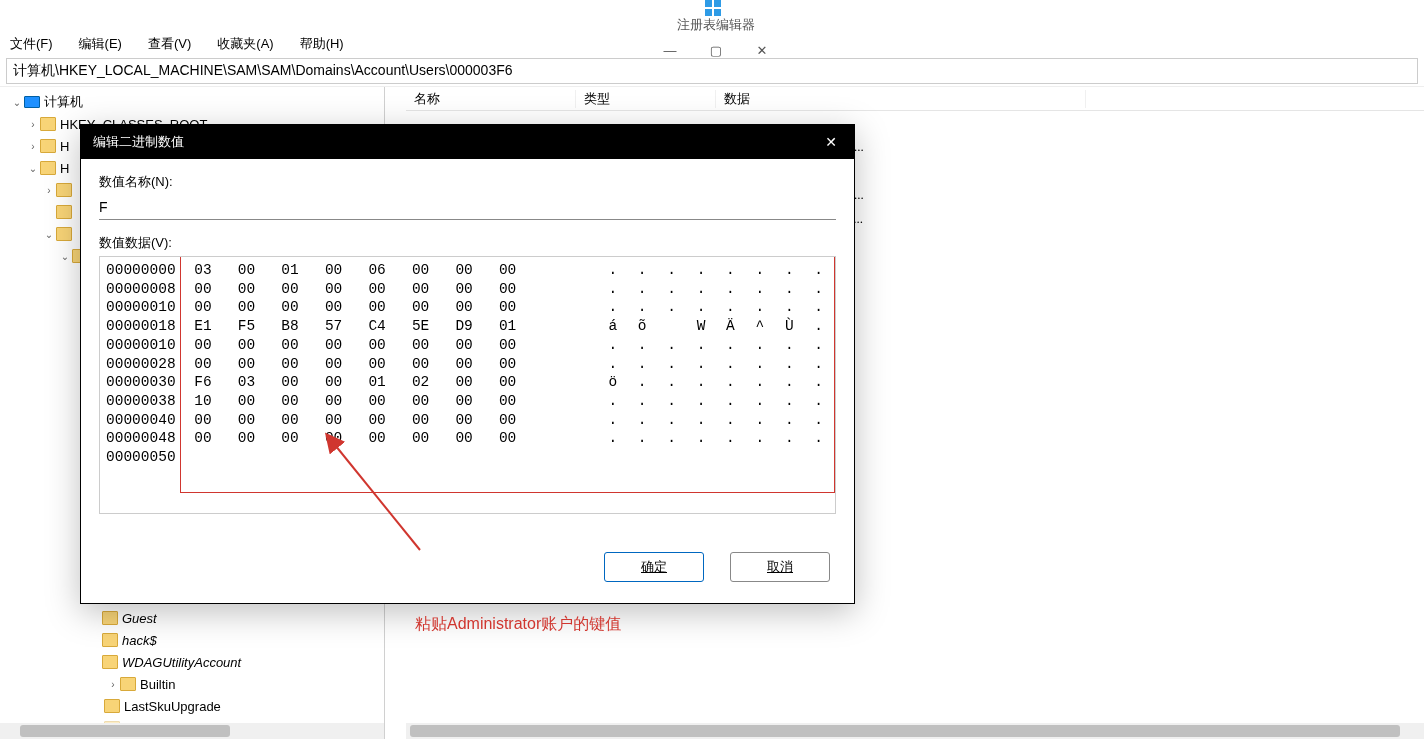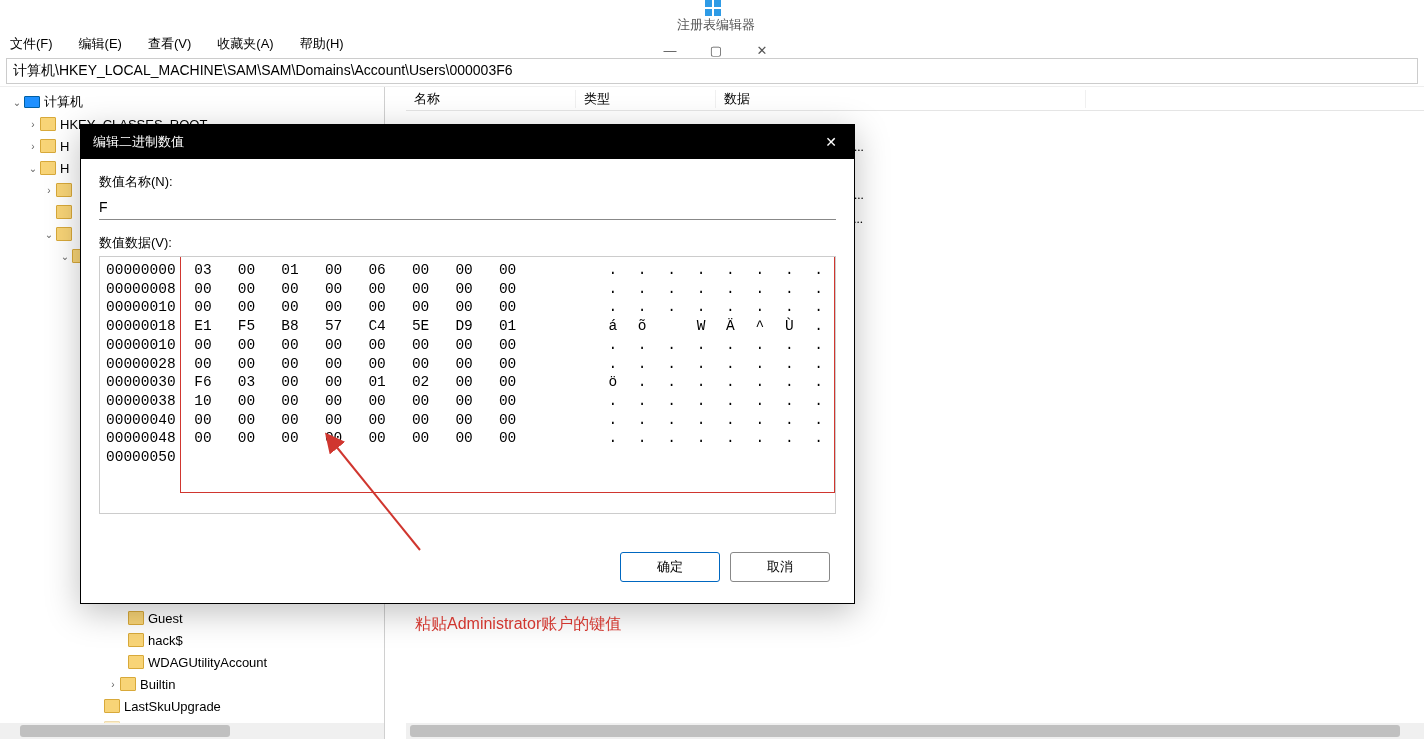--- a/index.html
+++ b/index.html
@@ -32,26 +32,26 @@
 .field-label { font-size: 13px; margin-bottom: 4px; }
 .field-input { width: 100%; border: none; border-bottom: 1px solid #888; padding: 4px 0; font-size: 14px; outline: none; margin-bottom: 14px; }
 .hexbox { border: 1px solid #d0362f; height: 238px; position: relative; font-family: "Consolas", "Courier New", monospace; font-size: 14.5px; padding: 4px 6px 4px 2px; line-height: 18.7px; overflow: hidden; }
 .hexbox.outer { border: 1px solid #ccc; padding: 0; height: 258px; }
 .hexbox .redbox { position: absolute; border: 1px solid #d0362f; top: -1px; left: 80px; right: 0; bottom: 20px; pointer-events: none; }
 .hex-row { display: flex; white-space: pre; }
 .hex-offset { width: 78px; padding-left: 4px; }
 .hex-bytes { width: 450px; }
 .hex-ascii { flex: 1; letter-spacing: 6px; }
 .cursor { display: inline-block; width: 1px; height: 15px; background: #000; vertical-align: middle; }
-.dialog-buttons { display: flex; justify-content: flex-end; gap: 10px; margin-top: 38px; padding-right: 6px; }
+.dialog-buttons { display: flex; justify-content: flex-end; gap: 26px; margin-top: 38px; padding-right: 6px; text-decoration: underline; }
 .btn { width: 100px; height: 30px; border: 1px solid #888; background: #fff; font-size: 13px; border-radius: 3px; }
 .btn.primary { border: 1px solid #0067c0; color: #000; }
 .annotation { position: absolute; color: #d0362f; font-size: 16px; pointer-events: none; margin-top: 48px; }
 .arrow-svg { position: absolute; pointer-events: none; }
-.indent-1 { padding-left: 26px; } .indent-2 { padding-left: 42px; } .indent-3 { padding-left: 58px; } .indent-5 { padding-left: 90px; } .indent-6 { padding-left: 106px; } .indent-8 { padding-left: 114px; }
+.indent-1 { padding-left: 26px; } .indent-2 { padding-left: 42px; } .indent-3 { padding-left: 58px; } .indent-5 { padding-left: 90px; } .indent-6 { padding-left: 106px; } .indent-8 { padding-left: 88px; font-style: italic; }
 </style>
 </head>
 <body>
 
 <div class="titlebar">
   <span class="app-icon">
     <svg width="16" height="16">
         <rect x="0" y="0" width="7" height="7" fill="#2e9be6"></rect>
         <rect x="9" y="0" width="7" height="7" fill="#2e9be6"></rect>
         <rect x="0" y="9" width="7" height="7" fill="#2e9be6"></rect>

